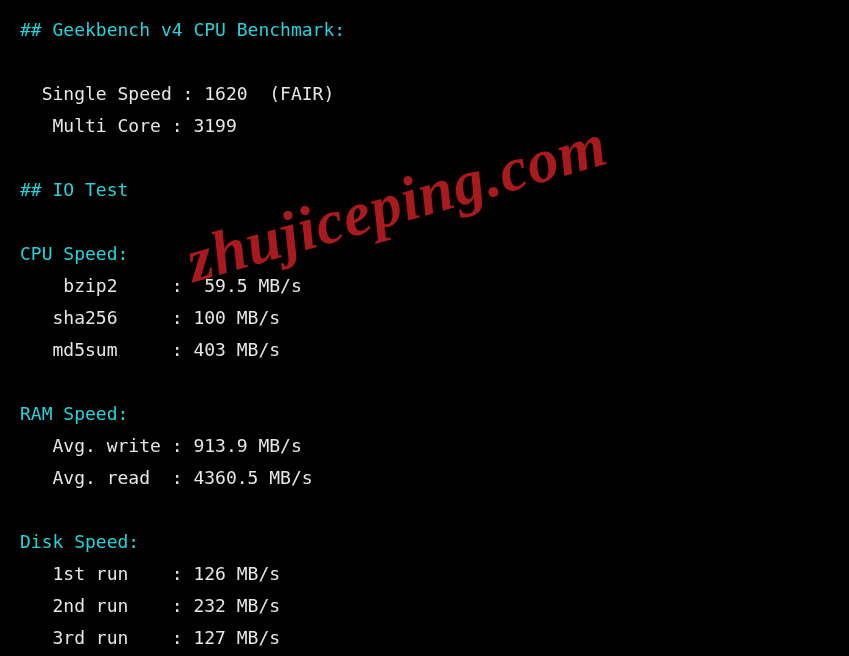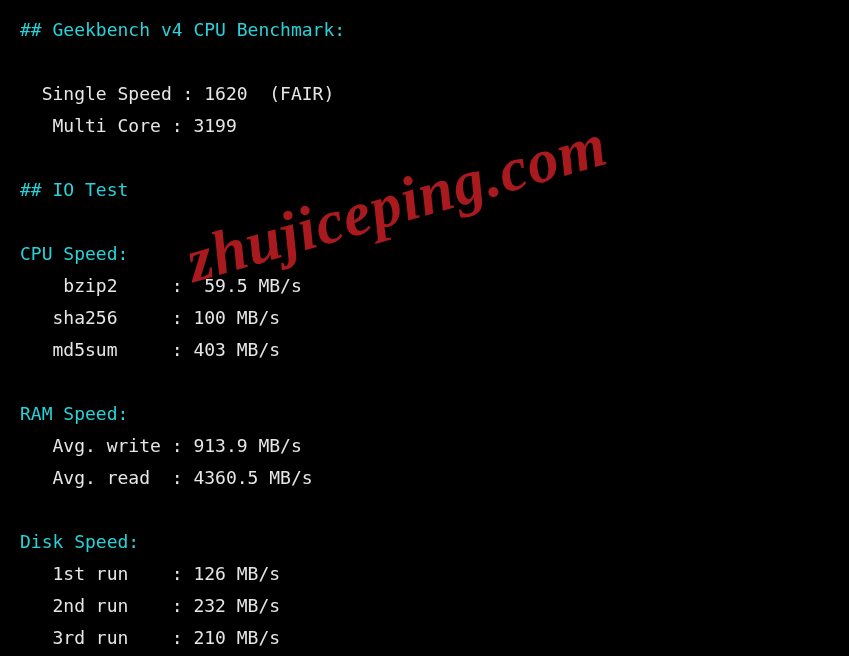--- a/index.html
+++ b/index.html
@@ -58,16 +58,16 @@
 <div class="line">&nbsp;</div>
 
 <div class="line cyan">RAM Speed:</div>
 <div class="line white"><span>   Avg. write</span><span> : </span><span>913.9 MB/s</span></div>
 <div class="line white"><span>   Avg. read </span><span> : </span><span>4360.5 MB/s</span></div>
 <div class="line">&nbsp;</div>
 
 <div class="line cyan">Disk Speed:</div>
 <div class="line white"><span>   1st run   </span><span> : </span><span>126 MB/s</span></div>
 <div class="line white"><span>   2nd run   </span><span> : </span><span>232 MB/s</span></div>
-<div class="line white"><span>   3rd run   </span><span> : </span><span>210 MB/s</span></div>
+<div class="line white"><span>   3rd run   </span><span> : </span><span>127 MB/s</span></div>
 <div class="line white">   -----------------------</div>
 
 <div class="watermark">zhujiceping.com</div>
 
 </body></html>

